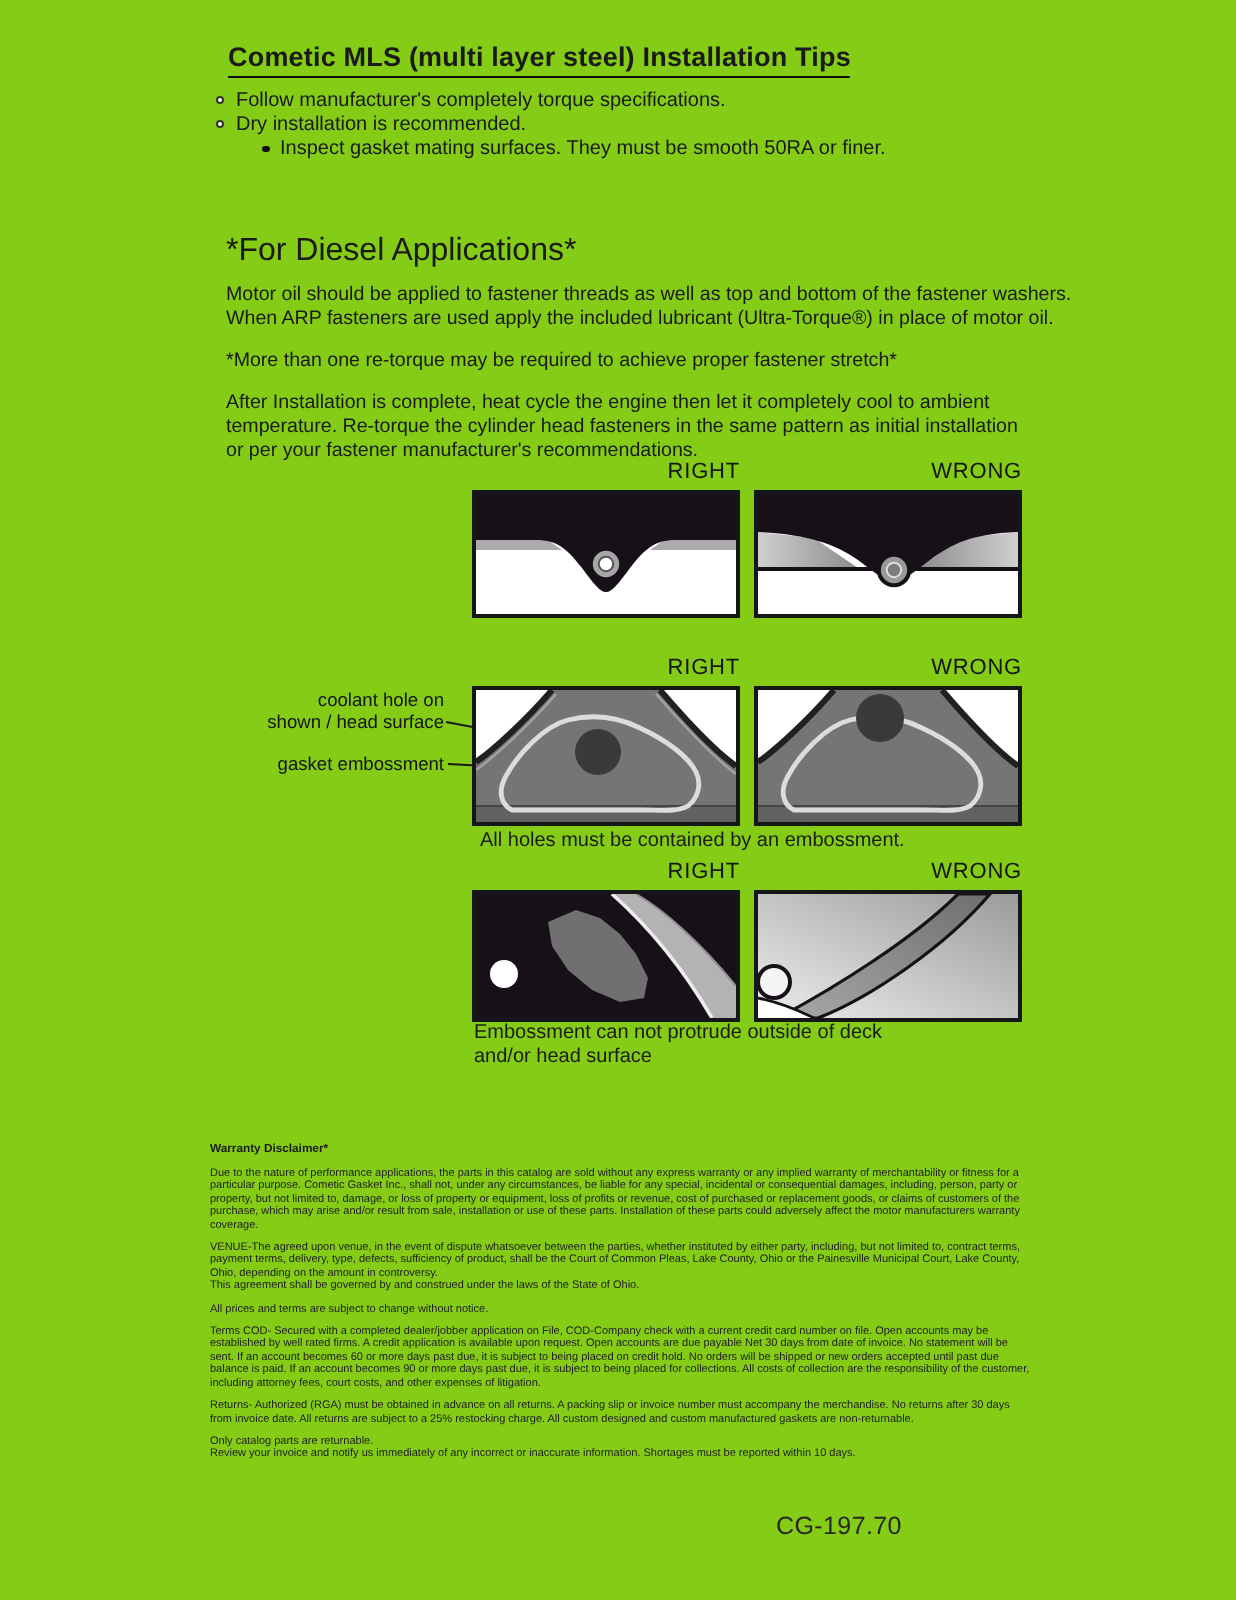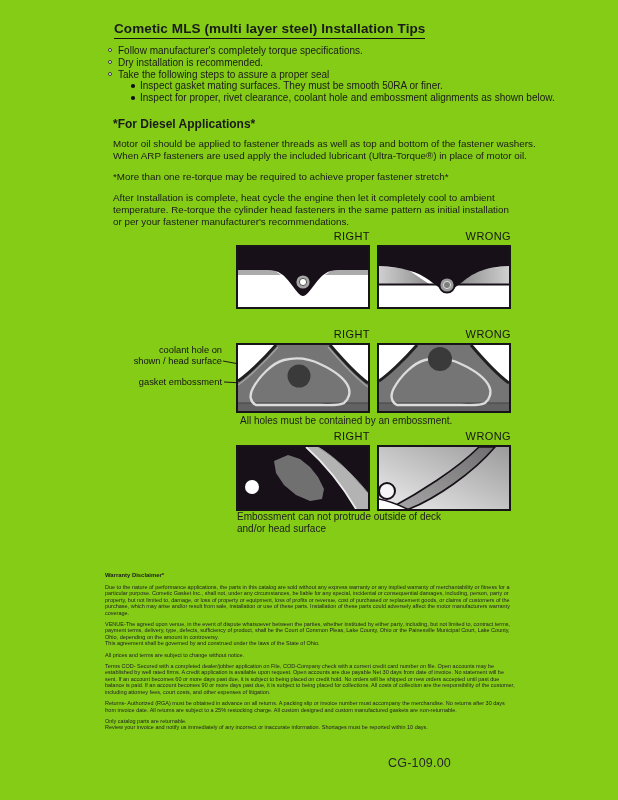--- a/index.html
+++ b/index.html
@@ -17,21 +17,21 @@
   .b-line{position:relative;padding-left:11px;white-space:nowrap;}
   .b-line .ring{
     position:absolute;left:1px;top:3.4px;width:4px;height:4px;border:1px solid #333;
     border-radius:50%;box-sizing:border-box;background:#fff;
   }
   .b-sub{position:relative;margin-left:23px;padding-left:10px;white-space:nowrap;}
   .b-sub .dot{
     position:absolute;left:1px;top:4px;width:3.6px;height:3.6px;border-radius:50%;background:#111;
   }
   .diesel{left:113px;top:117px;width:460px;}
-  .diesel h2{margin:0 0 7px 0;font-size:12px;font-weight:bold;}
+  .diesel h2{margin:0 0 7px 0;font-size:16px;font-weight:normal;}
   .diesel p{margin:0 0 9px 0;font-size:9.8px;line-height:12px;white-space:pre-line;}
   .dg-label{font-size:11px;letter-spacing:.4px;text-align:right;width:134px;color:#151515;}
   .dg-box{width:134px;height:64px;border:2px solid #161616;box-sizing:border-box;background:#fff;}
   .dg-box svg{display:block;width:100%;height:100%;}
   .caption{font-size:10px;line-height:11.5px;color:#1c1c1c;white-space:pre-line;}
   .annot{font-size:9.3px;line-height:10.6px;text-align:right;width:122px;white-space:pre-line;color:#141414;}
   .warranty{left:105px;top:572px;width:412px;}
   .warranty h3{margin:0 0 6px 0;font-size:5.9px;font-weight:bold;}
   .warranty p{margin:0 0 5px 0;font-size:5.5px;line-height:6.4px;white-space:pre-line;color:#222;}
   .pagenum{left:388px;top:756px;font-size:12.5px;color:#272727;letter-spacing:.2px;}
@@ -45,31 +45,23 @@
 
   <div class="abs bullets">
     <div class="b-line">
       <span class="ring"></span>
       <span>Follow manufacturer's completely torque specifications.</span>
     </div>
     <div class="b-line">
       <span class="ring"></span>
       <span>Dry installation is recommended.</span>
     </div>
-    <div class="b-line">
-      <span class="ring"></span>
-      <span>Take the following steps to assure a proper seal</span>
-    </div>
     <div class="b-sub">
       <span class="dot"></span>
       <span>Inspect gasket mating surfaces.  They must be smooth 50RA or finer.</span>
-    </div>
-    <div class="b-sub">
-      <span class="dot"></span>
-      <span>Inspect for proper, rivet clearance, coolant hole and embossment alignments as shown below.</span>
     </div>
   </div>
 
   <div class="abs diesel">
     <h2>*For Diesel Applications*</h2>
     <p>Motor oil should be applied to fastener threads as well as top and bottom of the fastener washers.
 When ARP fasteners are used apply the included lubricant (Ultra-Torque®) in place of motor oil.</p>
     <p>*More than one re-torque may be required to achieve proper fastener stretch*</p>
     <p>After Installation is complete, heat cycle the engine then let it completely cool to ambient
 temperature. Re-torque the cylinder head fasteners in the same pattern as initial installation
@@ -199,15 +191,15 @@
     <p>Due to the nature of performance applications, the parts in this catalog are sold without any express warranty or any implied warranty of merchantability or fitness for a particular purpose.  Cometic Gasket Inc., shall not, under any circumstances, be liable for any special, incidental or consequential damages, including, person, party or property, but not limited to, damage, or loss of property or equipment, loss of profits or revenue, cost of purchased or replacement goods, or claims of customers of the purchase, which may arise and/or result from sale, installation or use of these parts.  Installation of these parts could adversely affect the motor manufacturers warranty coverage.</p>
     <p>VENUE-The agreed upon venue, in the event of dispute whatsoever between the parties, whether instituted by either party, including, but not limited to, contract terms, payment terms, delivery, type, defects, sufficiency of product, shall be the Court of Common Pleas, Lake County, Ohio or the Painesville Municipal Court, Lake County, Ohio, depending on the amount in controversy.
 This agreement shall be governed by and construed under the laws of the State of Ohio.</p>
     <p>All prices and terms are subject to change without notice.</p>
     <p>Terms COD- Secured with a completed dealer/jobber application on File, COD-Company check with a current credit card number on file.  Open accounts may be established by well rated firms.  A credit application is available upon request.  Open accounts are due payable Net 30 days from date of invoice.  No statement will be sent.  If an account becomes 60 or more days past due, it is subject to being placed on credit hold.  No orders will be shipped or new orders accepted until past due balance is paid.  If an account becomes 90 or more days past due, it is subject to being placed for collections.  All costs of collection are the responsibility of the customer, including attorney fees, court costs, and other expenses of litigation.</p>
     <p>Returns- Authorized (RGA) must be obtained in advance on all returns.  A packing slip or invoice number must accompany the merchandise.  No returns after 30 days from invoice date.  All returns are subject to a 25% restocking charge.  All custom designed and custom manufactured gaskets are non-returnable.</p>
     <p>Only catalog parts are returnable.
 Review your invoice and notify us immediately of any incorrect or inaccurate information.  Shortages must be reported within 10 days.</p>
   </div>
 
-  <div class="abs pagenum">CG-109.00</div>
+  <div class="abs pagenum">CG-197.70</div>
 
 </div>
 
 </body></html>

